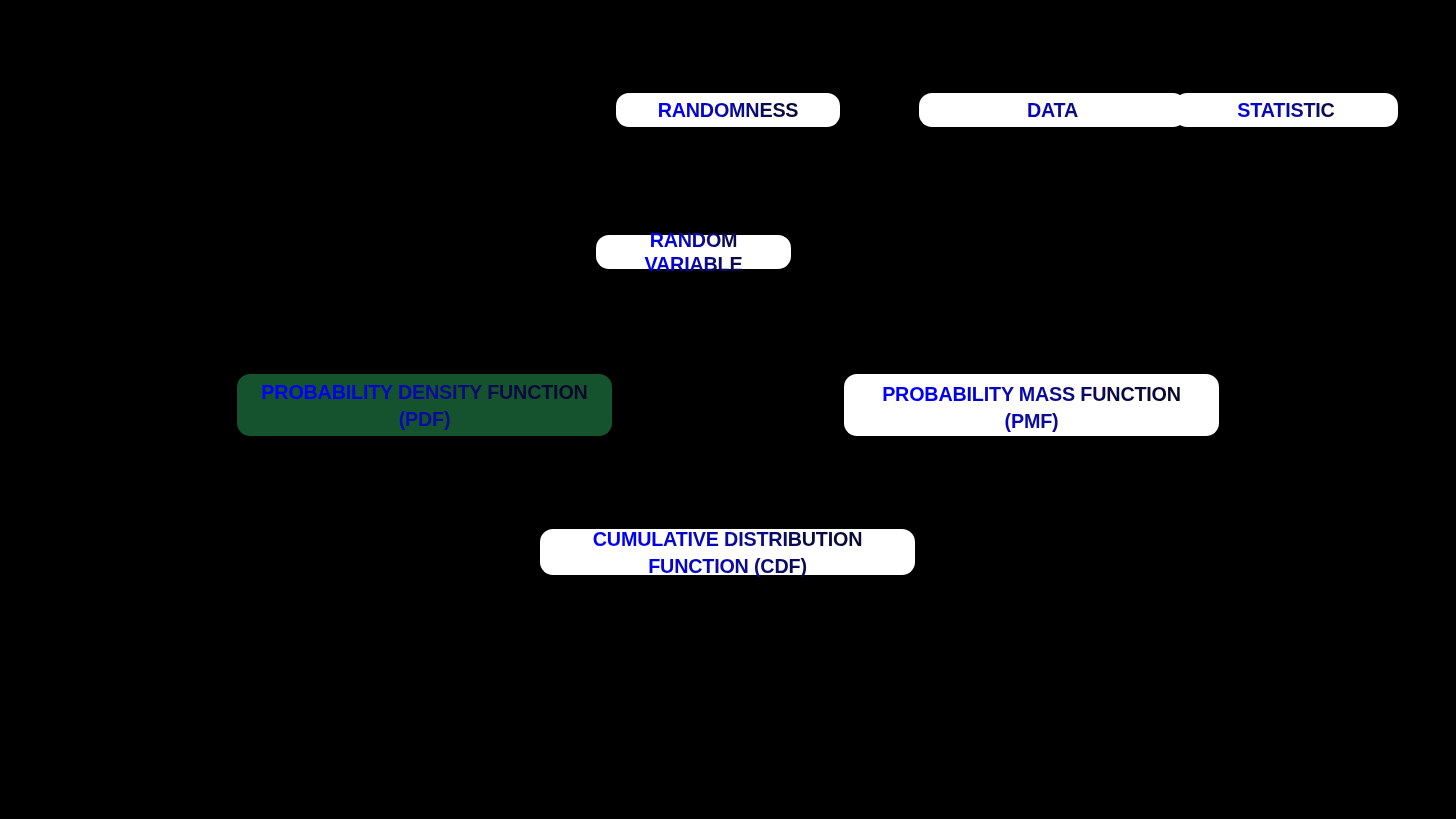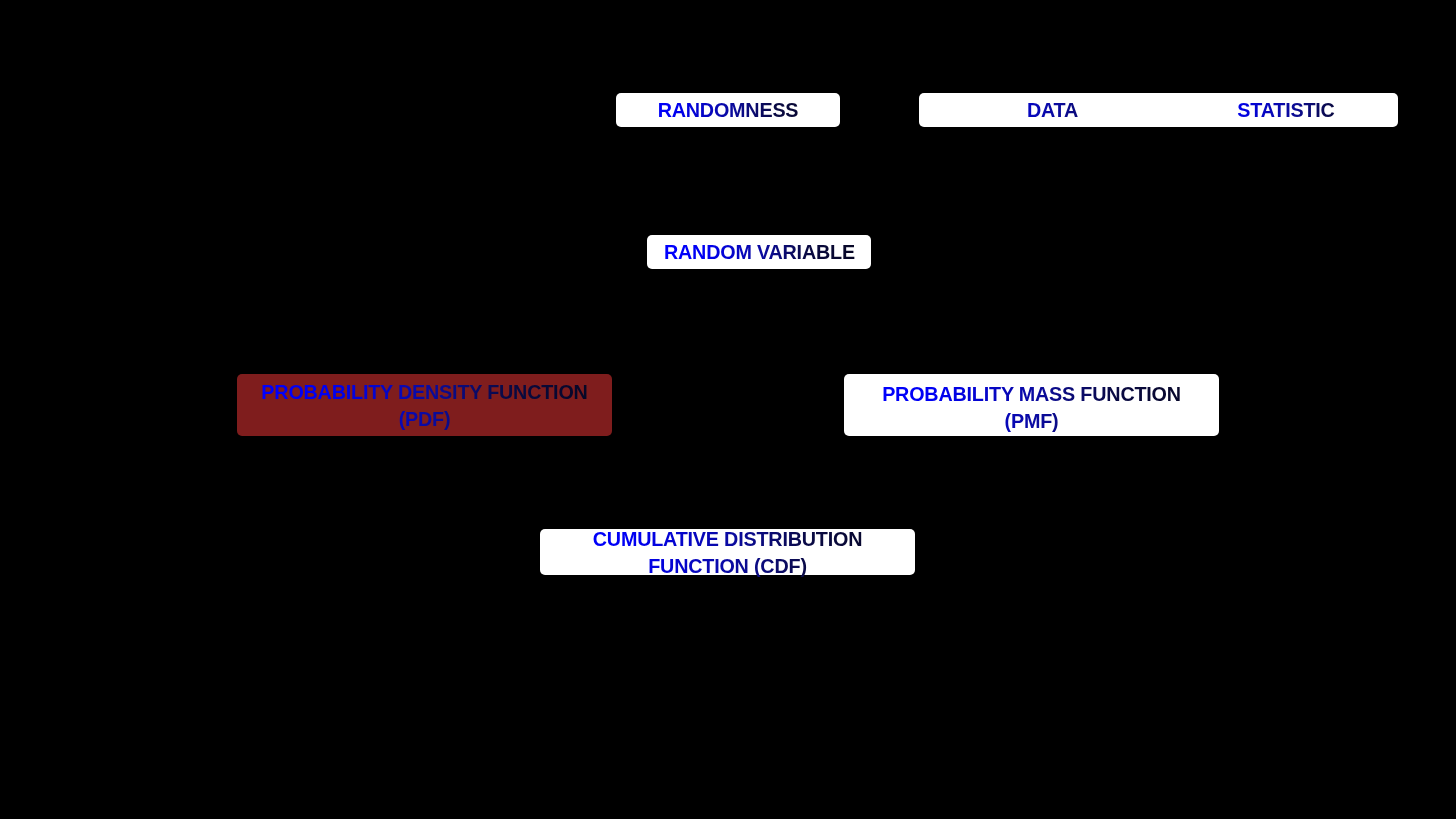--- a/index.html
+++ b/index.html
@@ -14,21 +14,21 @@
     width: 1456px;
     height: 819px;
     background: #000000;
     overflow: hidden;
     font-family: "Liberation Sans", "DejaVu Sans", sans-serif;
   }
 
   .node {
     position: absolute;
     background: #ffffff;
-    border-radius: 5px;
+    border-radius: 13px;
     box-sizing: border-box;
     display: flex;
     align-items: center;
     justify-content: center;
     text-align: center;
     padding: 2px 10px;
   }
 
   .node-label {
     display: block;
@@ -62,21 +62,21 @@
   
   .node.two-line .node-label {
     font-size: 21px;
     line-height: 27px;
   }
 
   
   #node-randomness      { left: 616px;  top: 93px;  width: 224px; height: 34px; }
   #node-data            { left: 919px;  top: 93px;  width: 267px; height: 34px; }
   #node-statistic       { left: 1174px; top: 93px;  width: 224px; height: 34px; }
-  #node-random-variable { left: 647px;  top: 235px; width: 224px; height: 34px; text-align: right; }
+  #node-random-variable { left: 596px;  top: 235px; width: 195px; height: 34px; }
   #node-pdf             { left: 237px;  top: 374px; width: 375px; height: 62px; }
   #node-pmf             { left: 844px;  top: 374px; width: 375px; height: 62px; align-items: flex-end; }
   #node-cdf             { left: 540px;  top: 529px; width: 375px; height: 46px; }
 </style>
 </head>
 <body>
 
 <div id="canvas" style="background: rgb(0, 0, 0);">
 
   <div class="node one-line" id="node-randomness" style="background: rgb(255, 255, 255);">
@@ -88,21 +88,21 @@
   </div>
 
   <div class="node one-line" id="node-statistic" style="background: rgb(255, 255, 255);">
     <span class="node-label">STATISTIC</span>
   </div>
 
   <div class="node one-line" id="node-random-variable" style="background: rgb(255, 255, 255);">
     <span class="node-label">RANDOM VARIABLE</span>
   </div>
 
-  <div class="node two-line" id="node-pdf" style="background: #7f1d1d;">
+  <div class="node two-line" id="node-pdf" style="background: #14532d;">
     <span class="node-label">PROBABILITY DENSITY FUNCTION<br>(PDF)</span>
   </div>
 
   <div class="node two-line" id="node-pmf" style="background: rgb(255, 255, 255);">
     <span class="node-label">PROBABILITY MASS FUNCTION<br>(PMF)</span>
   </div>
 
   <div class="node two-line" id="node-cdf" style="background: rgb(255, 255, 255);">
     <span class="node-label">CUMULATIVE DISTRIBUTION<br>FUNCTION (CDF)</span>
   </div>

